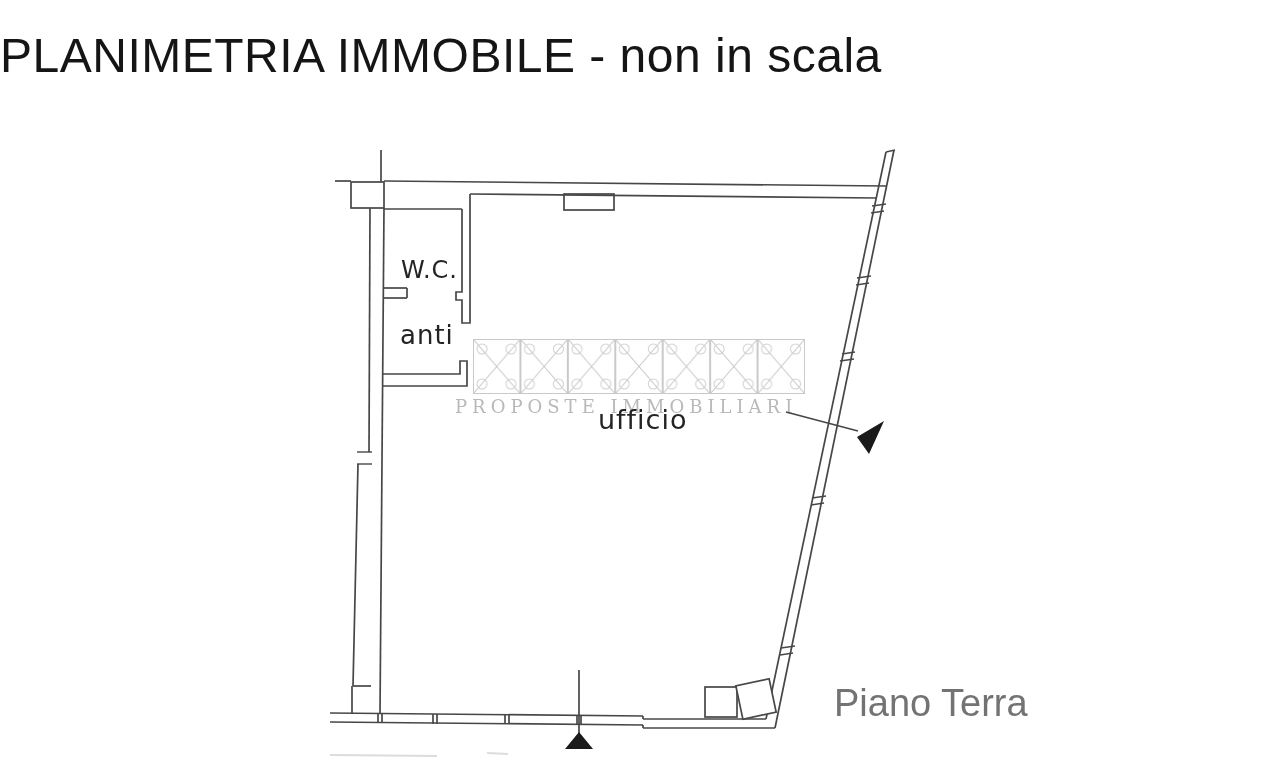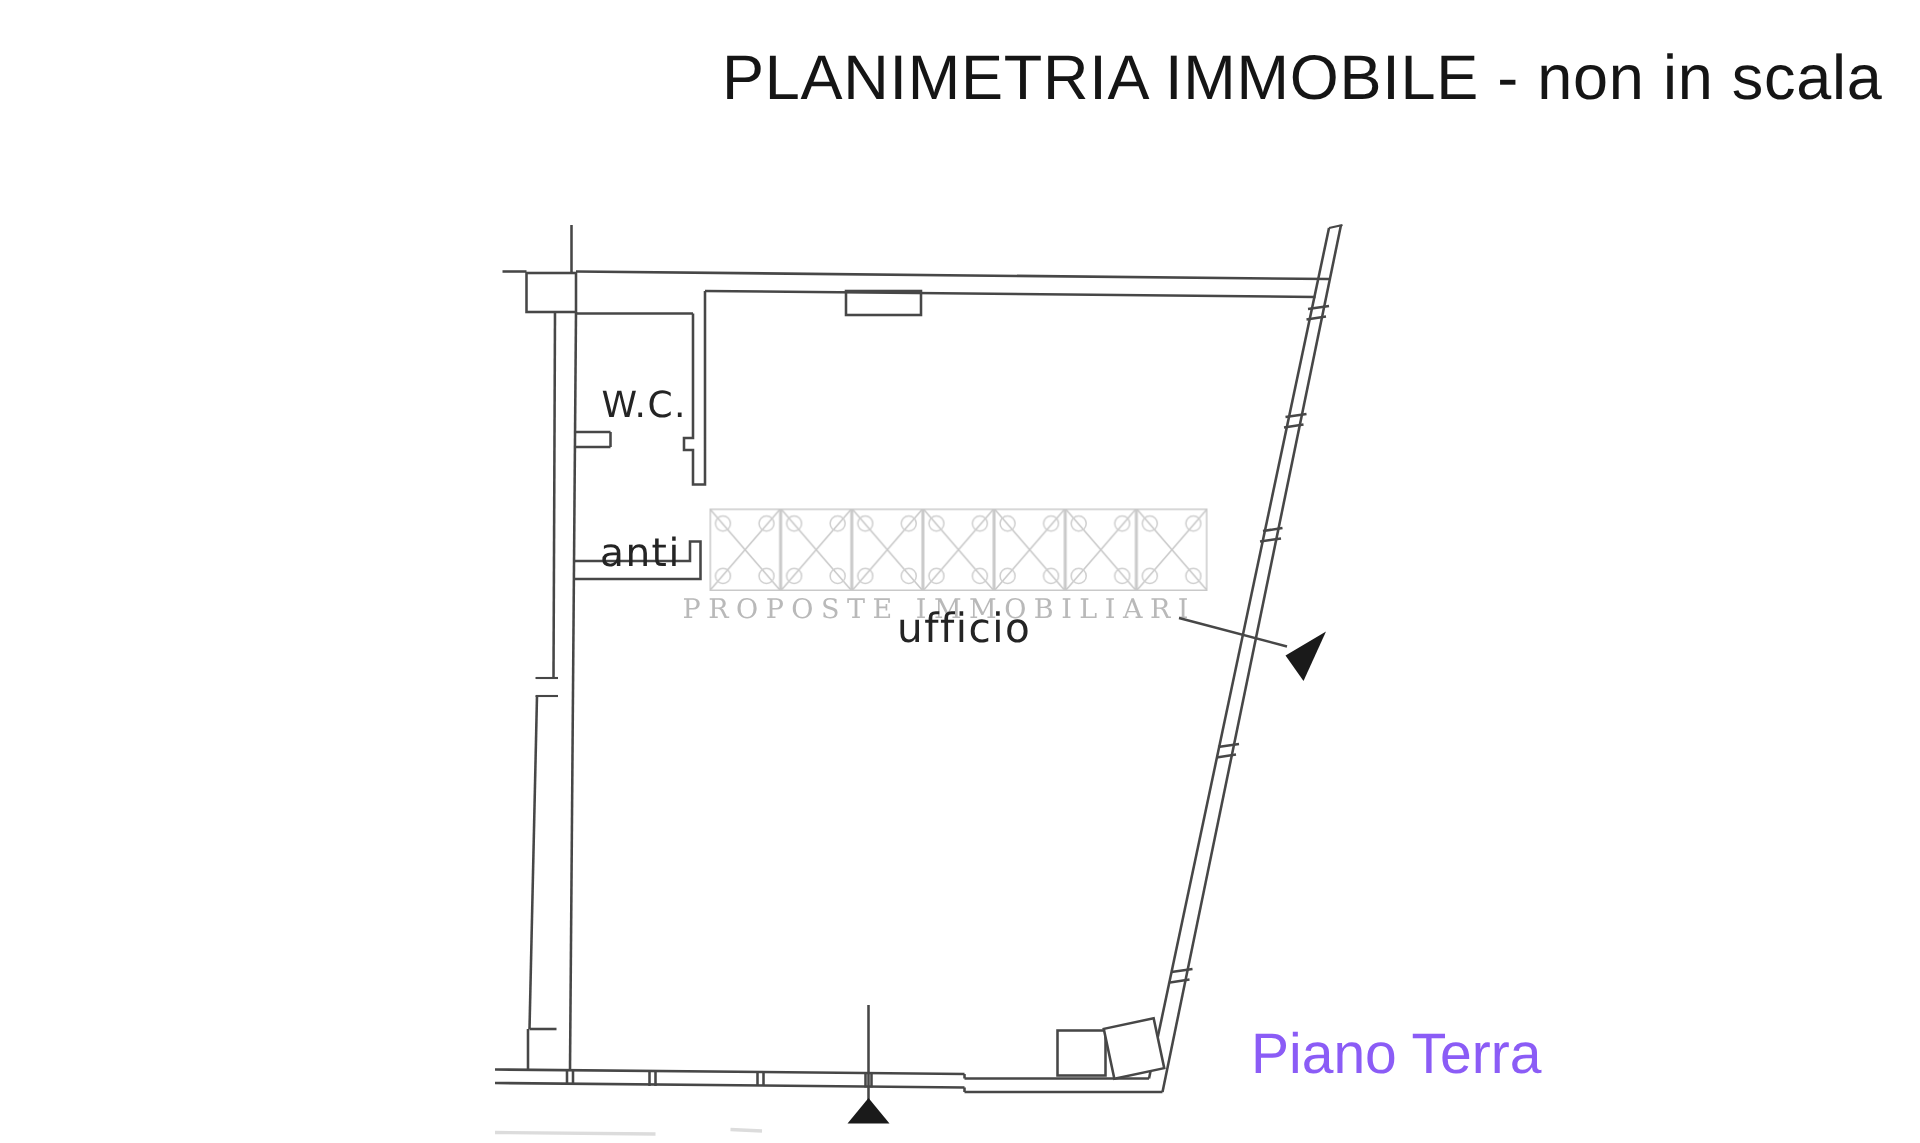--- a/index.html
+++ b/index.html
@@ -1,41 +1,41 @@
 <!DOCTYPE html>
 <html><head>
 <meta charset="utf-8">
 <style>
   html,body{margin:0;padding:0;background:#ffffff;}
   .page{position:relative;width:1280px;height:762px;background:#ffffff;overflow:hidden;
         font-family:"Liberation Sans", sans-serif;}
-  .title{position:absolute;left:0;top:28px;width:1255px;text-align:right;
-         font-size:42px;color:#151515;letter-spacing:0.5px;white-space:nowrap;}
+  .title{position:absolute;left:0;top:28px;width:1255px;text-align:left;
+         font-size:48px;color:#151515;letter-spacing:0.5px;white-space:nowrap;}
   
   .wm-lattice{position:absolute;left:0;top:0;z-index:1;}
   .wm-brand{position:absolute;left:455px;top:341px;width:370px;text-align:center;z-index:1;
             font-family:"DejaVu Serif", serif;font-weight:600;font-size:62px;line-height:62px;
             letter-spacing:3px;color:#8f8f8f;white-space:nowrap;}
   .wm-tagline{position:absolute;left:455px;top:398px;width:370px;text-align:left;z-index:1;
             font-family:"DejaVu Serif", serif;font-size:18px;line-height:18px;
             letter-spacing:5px;color:#b9b9b9;white-space:nowrap;}
   
   .plan{position:absolute;left:0;top:0;z-index:2;}
   .plan line,.plan path,.plan rect,.plan polyline{stroke:#474747;stroke-width:1.7;fill:none;}
   .plan .thin{stroke-width:1.4;}
   .plan .filled{fill:#1a1a1a;stroke:none;}
   .plan .pillar{fill:#ffffff;}
   .plan .artifact{stroke:#dcdcdc;stroke-width:2.2;}
   
   .room-label{position:absolute;z-index:3;color:#242424;font-family:"DejaVu Sans", sans-serif;
               font-weight:400;white-space:nowrap;}
   .lbl-wc{left:401px;top:233px;font-size:24px;letter-spacing:1px;margin-top:23px;}
-  .lbl-anti{left:400px;top:320px;font-size:26px;letter-spacing:1px;margin-top:34px;}
+  .lbl-anti{left:400px;top:320px;font-size:26px;letter-spacing:1px;}
   .lbl-ufficio{left:598px;top:404px;font-size:27px;letter-spacing:1px;}
-  .floor-label{position:absolute;left:834px;top:682px;z-index:3;color:#8b5cf6;
+  .floor-label{position:absolute;left:834px;top:682px;z-index:3;color:#737373;
                font-size:38px;white-space:nowrap;text-align:center;}
 </style>
 </head>
 <body>
 
 <div class="page">
 
   <div class="title">PLANIMETRIA IMMOBILE - non in scala</div>
 
   <svg class="wm-lattice" width="1280" height="762" aria-hidden="true">

